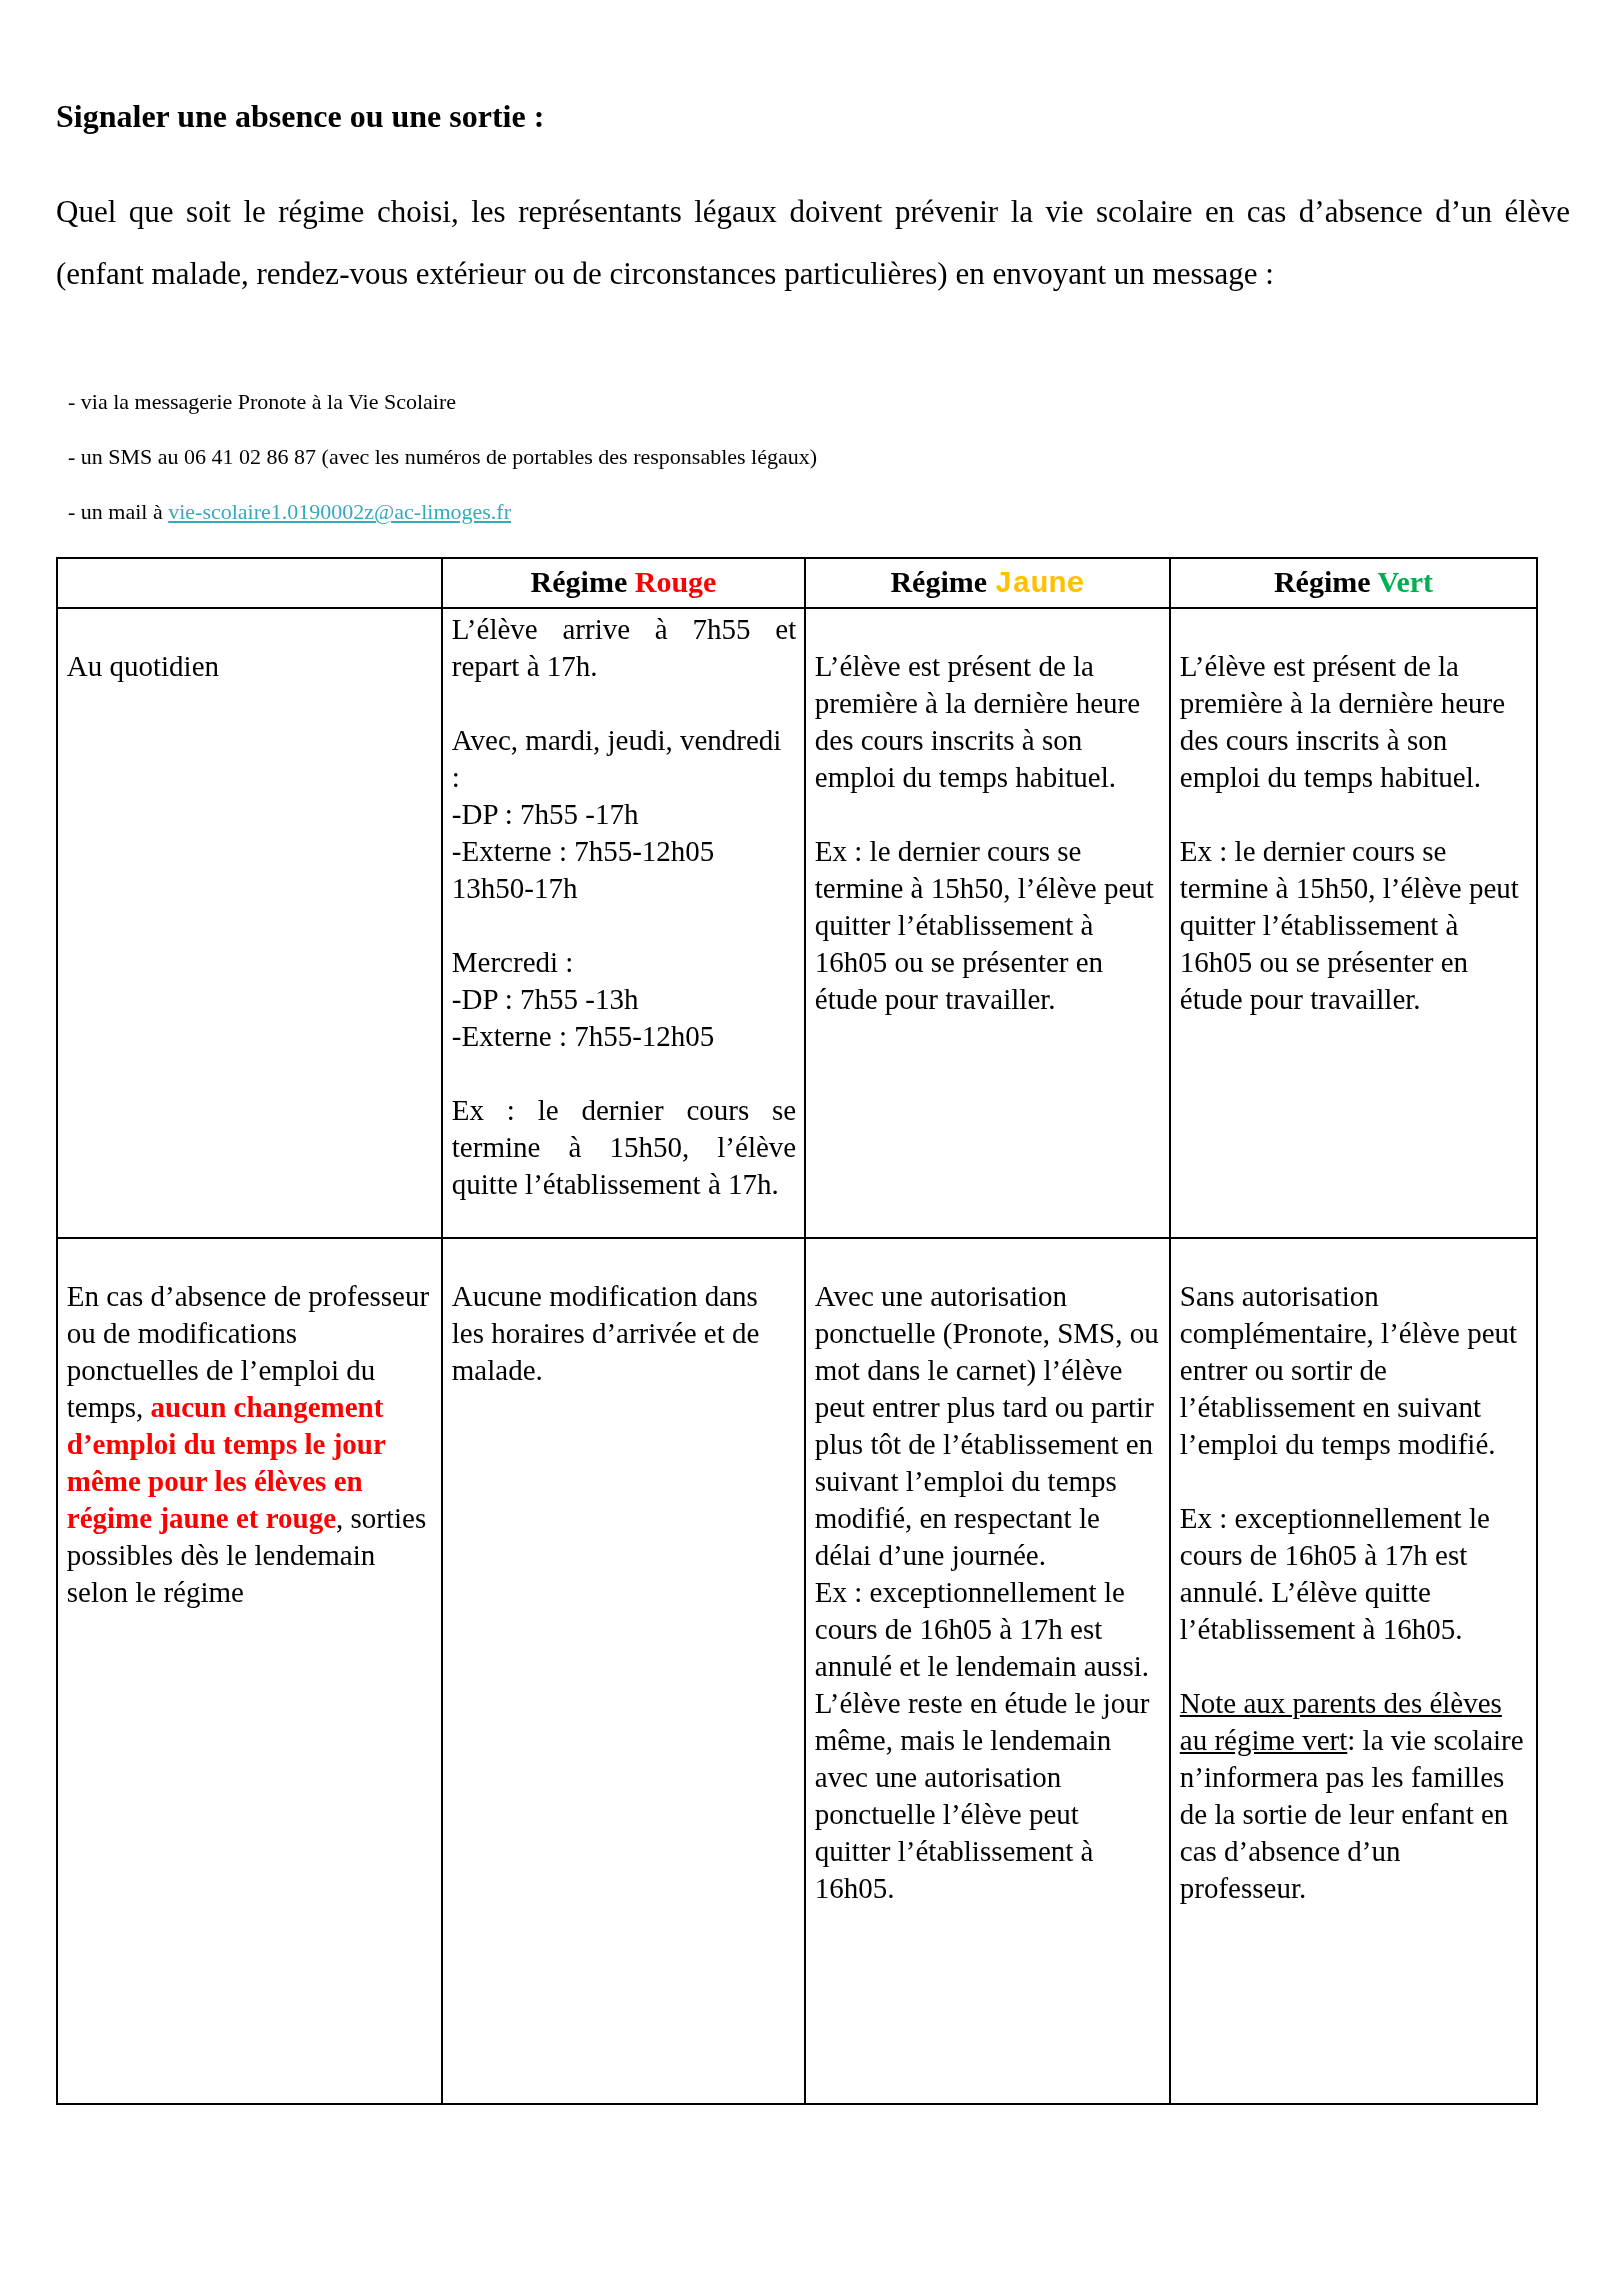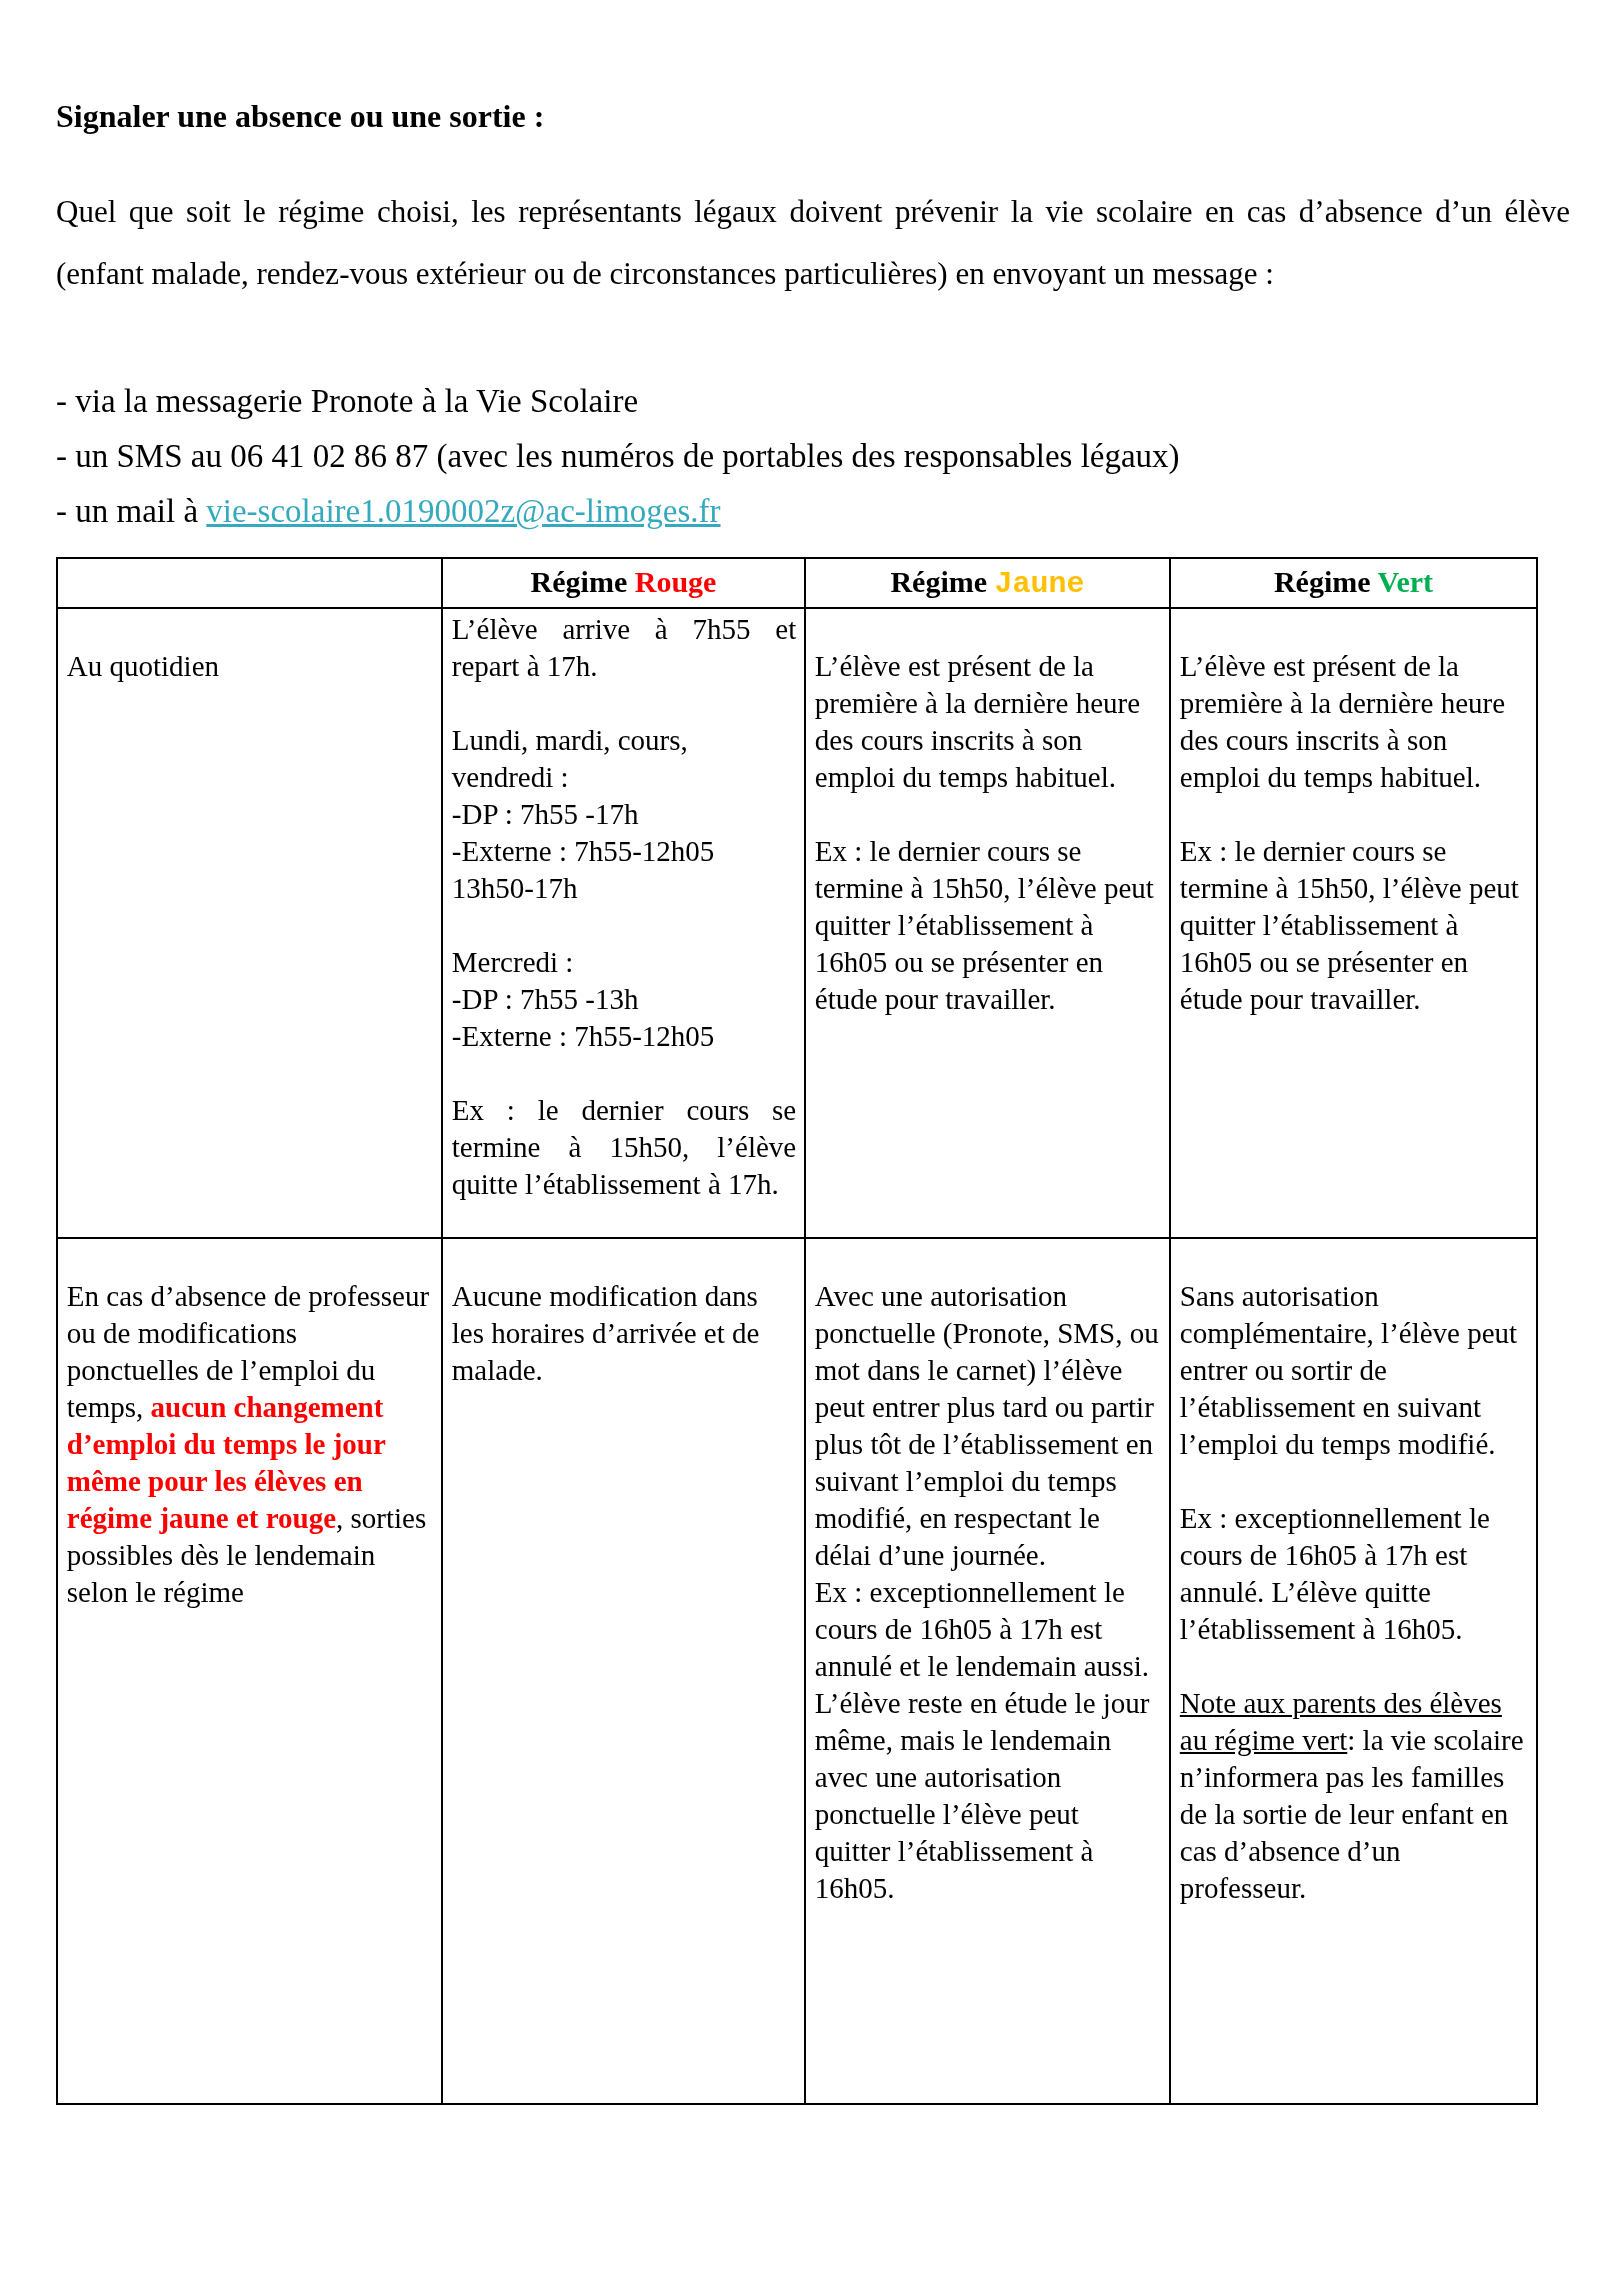--- a/index.html
+++ b/index.html
@@ -23,22 +23,23 @@
   .heading .u { text-decoration-thickness:2.9px; text-underline-offset:5.9px; }
   .intro {
     font-size:31px;
     line-height:62px;
     text-align:justify;
     width:1514px;
     margin:0;
   }
   .bullets {
     margin-top:69px;
-    font-size:33px;
+    font-size:22px;
     line-height:55px;
+    margin-left:12px;
   }
   .bullets p { margin:0; }
   a.mail-link {
     color:var(--link, #35A9BE);
     text-decoration:underline;
     cursor:pointer;
   }
   table.regimes {
     border-collapse:collapse;
     table-layout:fixed;
@@ -104,21 +105,21 @@
     </tr>
 
     <tr class="row-quotidien">
       <td>
         <div class="blank"></div>
         <p>Au quotidien</p>
       </td>
       <td>
         <p class="justify">L’élève arrive à 7h55 et repart à 17h.</p>
         <div class="blank"></div>
-        <p>Lundi, mardi, cours, vendredi :</p>
+        <p>Avec, mardi, jeudi, vendredi :</p>
         <p>-DP : 7h55 -17h</p>
         <p>-Externe : 7h55-12h05 13h50-17h</p>
         <div class="blank"></div>
         <p>Mercredi :</p>
         <p>-DP : 7h55 -13h</p>
         <p>-Externe : 7h55-12h05</p>
         <div class="blank"></div>
         <p class="justify ex">Ex : le dernier cours se termine à 15h50, l’élève quitte l’établissement à 17h.</p>
       </td>
       <td>

